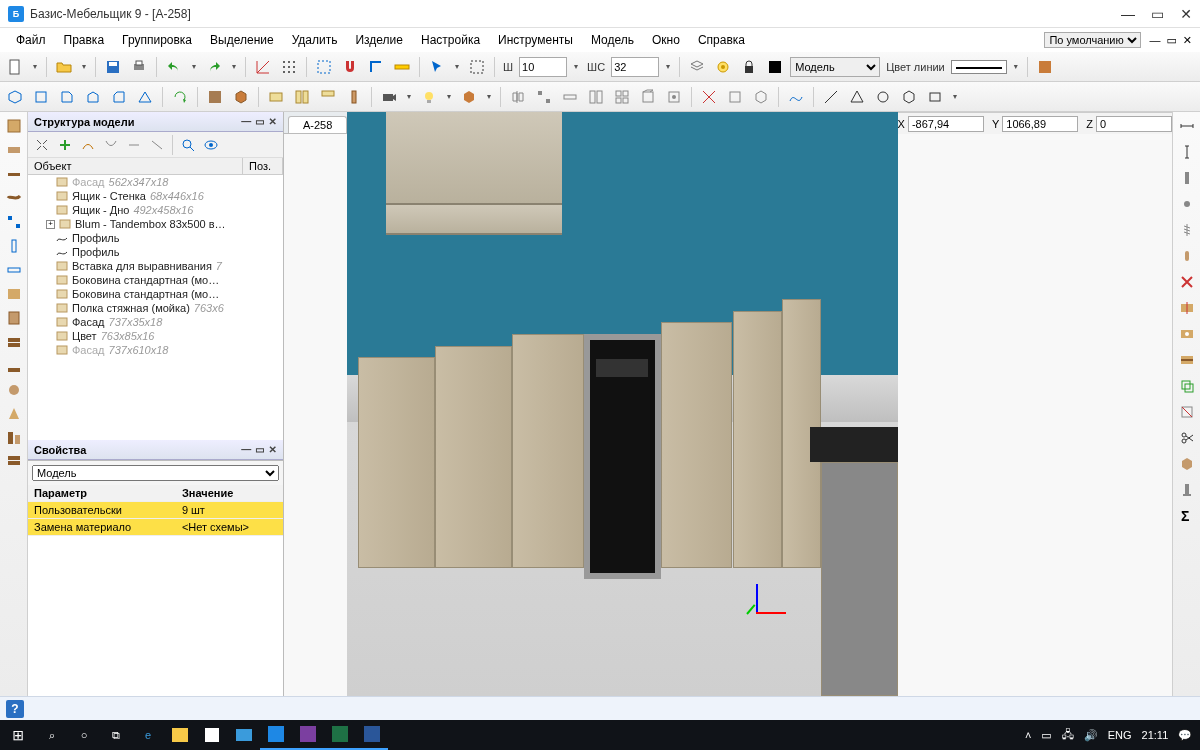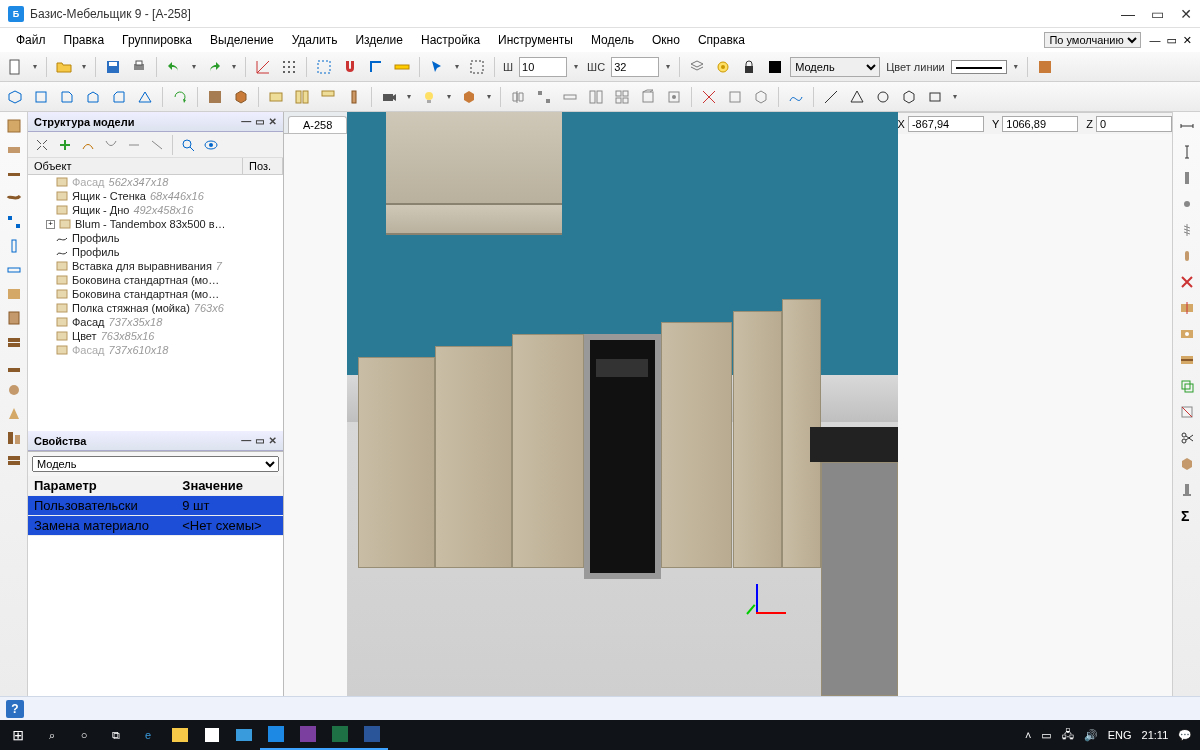--- a/index.html
+++ b/index.html
@@ -37,21 +37,21 @@
 .tree-header .th { padding: 2px 6px; border-right: 1px solid #ccc; }
 .tree-header .th:first-child { flex: 1; }
 .tree-row { display: flex; align-items: center; padding: 1px 4px; gap: 4px; white-space: nowrap; }
 .tree-row .ti { width: 12px; height: 12px; display: inline-block; }
 .tree-row .indent { display: inline-block; }
 .tree-row .label { color: #222; }
 .tree-row .dim { color: #999; font-style: italic; }
 .tree-row.faded .label { color: #aaa; }
 .props { display: flex; flex-direction: column; border-top: 1px solid #bbb; }
 .props select { margin: 4px; font-size: 11px; }
-.props table { width: 100%; font-size: 13px; border-collapse: collapse; background: #1d4ed8; }
+.props table { width: 100%; font-size: 11px; border-collapse: collapse; background: #fde047; }
 .props th, .props td { text-align: left; padding: 2px 6px; border-bottom: 1px solid #eee; }
 .props th { background: #f2f2f2; }
 .viewport { flex: 1; display: flex; flex-direction: row; background: #f8f8f8; }
 .doc-tabs { height: 22px; background: #e8ecef; border-bottom: 1px solid #bbb; display: flex; align-items: flex-end; }
 .doc-tab { background: #fff; border: 1px solid #bbb; border-bottom: none; padding: 2px 14px; font-size: 11px; margin-left: 4px; border-radius: 3px 3px 0 0; }
 .canvas { flex: 1; position: relative; background: linear-gradient(#e2e2e2,#cfcfcf); overflow: hidden; }
 .kitchen { position: absolute; inset: 0; }
 .wall { position: absolute; background: #2a7a96; }
 .cabinet { position: absolute; background: linear-gradient(90deg,#c9bda5,#b8ab91); border: 1px solid #988d75; }
 .counter { position: absolute; background: #222; }

